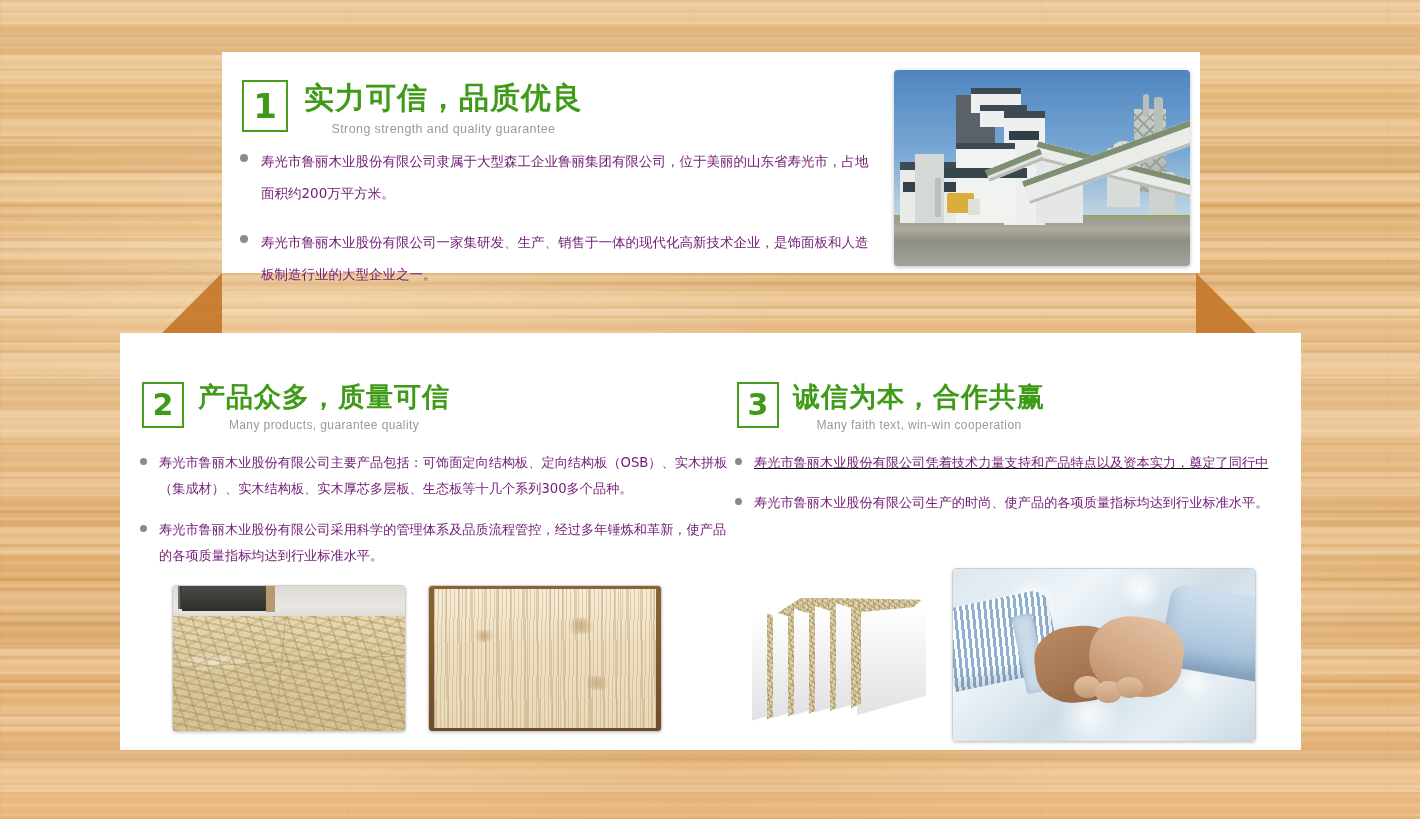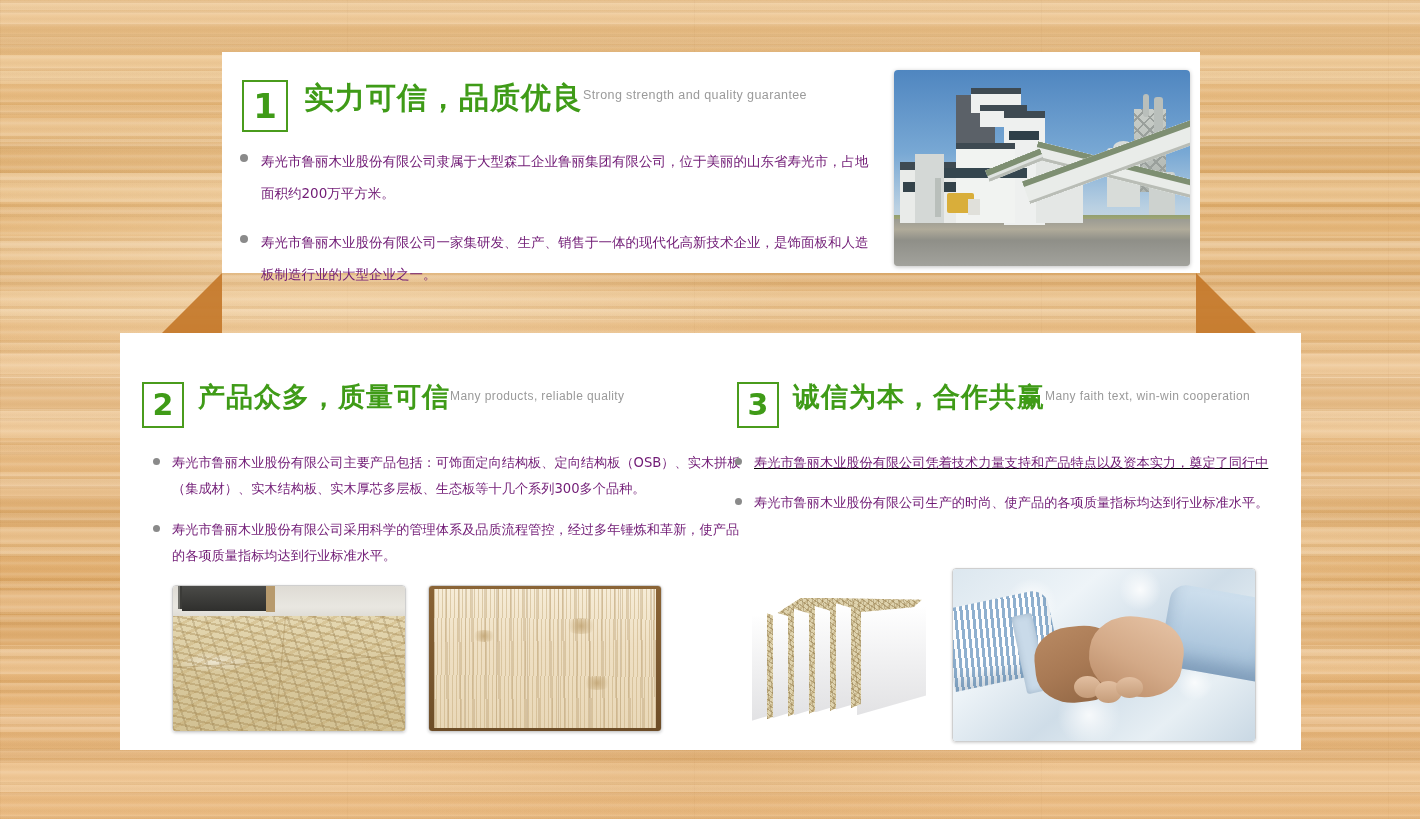--- a/index.html
+++ b/index.html
@@ -80,21 +80,21 @@
     box-sizing:border-box;
     border:2px solid #4a9c1c;
     color:#3f9b17;
     display:flex;align-items:center;justify-content:center;
     font-weight:bold;
     font-family:"DejaVu Sans","Liberation Sans",sans-serif;
     line-height:1;
     background:#fff;
     flex:0 0 auto;
   }
-  .head-text{display:flex;justify-content:flex-start;text-align:center;}
+  .head-text{display:flex;flex-direction:column;justify-content:flex-start;text-align:center;}
   .head-cn{
     color:#3f9b17;font-weight:bold;letter-spacing:1px;
     font-family:"DejaVu Sans","Liberation Sans",sans-serif;
     line-height:1.05;white-space:nowrap;
   }
   .head-en{
     color:#9a9a9a;font-weight:normal;white-space:nowrap;
     font-family:"Liberation Sans",sans-serif;
   }
 
@@ -125,21 +125,21 @@
   .bullet-text{
     color:#701a75;
     font-family:"DejaVu Sans","Liberation Sans",sans-serif;
   }
 
   #bullets-1{left:240px;top:146px;width:640px;}
   #bullets-1 .bullet-row{margin-bottom:18px;}
   #bullets-1 .dot{width:8px;height:8px;margin-top:8px;margin-right:13px;}
   #bullets-1 .bullet-text{font-size:13.5px;line-height:2.35;width:610px;}
 
-  #bullets-2{left:153px;top:450px;width:600px;}
+  #bullets-2{left:140px;top:450px;width:600px;}
   #bullets-2 .bullet-row{margin-bottom:14px;}
   #bullets-2 .dot{width:7px;height:7px;margin-top:8px;margin-right:12px;}
   #bullets-2 .bullet-text{font-size:13.2px;line-height:2.0;width:572px;}
 
   #bullets-3{left:735px;top:450px;width:600px;}
   #bullets-3 .bullet-row{margin-bottom:14px;}
   #bullets-3 .dot{width:7px;height:7px;margin-top:8px;margin-right:12px;}
   #bullets-3 .bullet-text{font-size:13.2px;line-height:2.0;width:578px;white-space:nowrap;}
 
   
@@ -317,21 +317,21 @@
   <div class="yellow" style="left:25%;top:66%;width:4%;height:8%;background:#e0e0da;"></div>
   <div class="pipe" style="left:14%;top:55%;width:2%;height:20%;"></div>
 </div>
 
 <div id="panel-bottom" class="panel"></div>
 
 <div id="heading-2" class="heading">
   <div class="num-box">2</div>
   <div class="head-text">
     <div class="head-cn">产品众多，质量可信</div>
-    <div class="head-en">Many products, reliable quality</div>
+    <div class="head-en">Many products, guarantee quality</div>
   </div>
 </div>
 
 <div id="bullets-2" class="bullets">
   <div class="bullet-row">
     <span class="dot"></span>
     <span class="bullet-text">寿光市鲁丽木业股份有限公司主要产品包括：可饰面定向结构板、定向结构板（OSB）、实木拼板（集成材）、实木结构板、实木厚芯多层板、生态板等十几个系列300多个品种。</span>
   </div>
   <div class="bullet-row">
     <span class="dot"></span>

